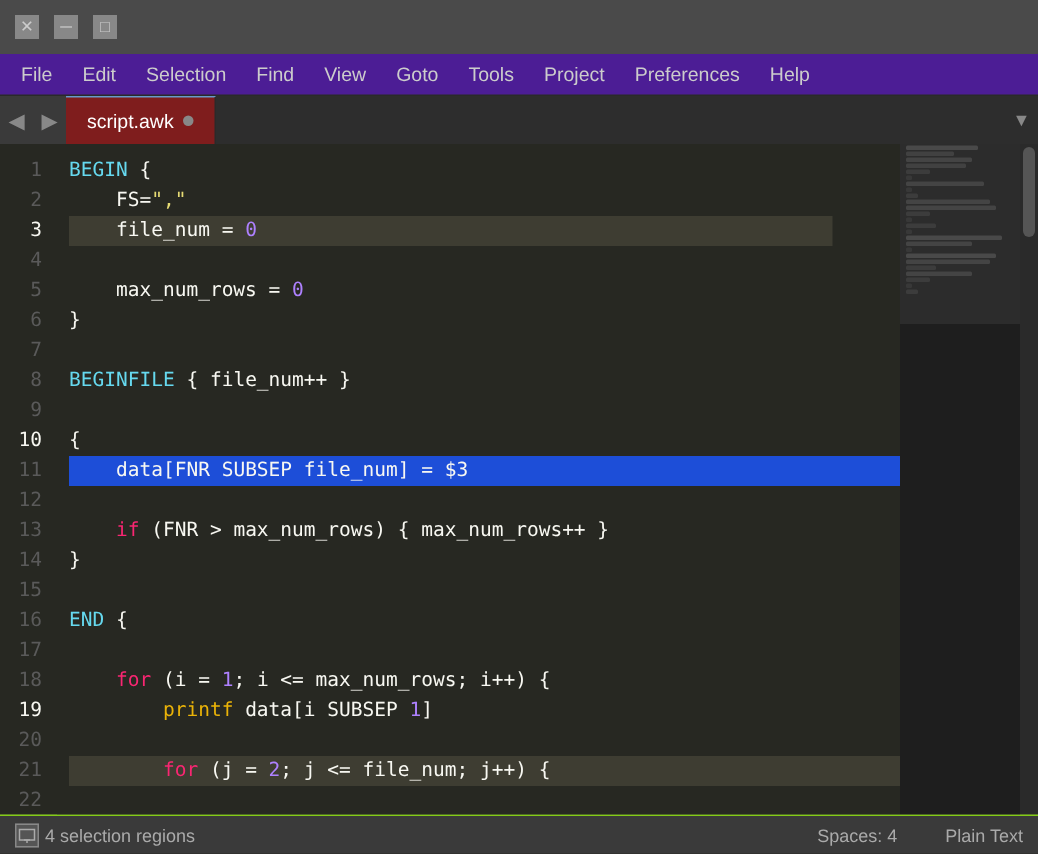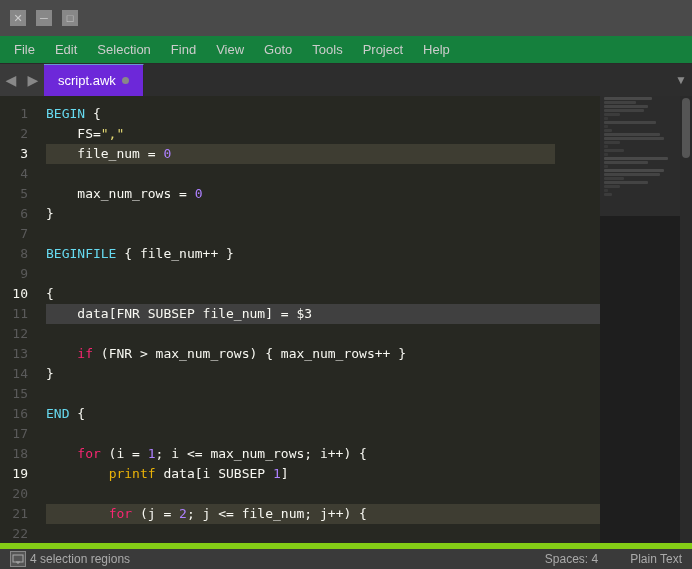--- a/index.html
+++ b/index.html
@@ -39,21 +39,21 @@
     #title-text {
       flex: 1;
       text-align: center;
       color: #cccccc;
       font-size: 13px;
       font-family: sans-serif;
     }
 
     
     #menu-bar {
-      background: #15803d;
+      background: #4c1d95;
       height: 28px;
       display: flex;
       align-items: center;
       padding: 0 4px;
       flex-shrink: 0;
       border-bottom: 1px solid #2a2a2a;
     }
     .menu-item {
       color: #cccccc;
       font-size: 13px;
@@ -88,21 +88,21 @@
       font-size: 13px;
       font-family: sans-serif;
       padding: 0 14px;
       display: flex;
       align-items: center;
       gap: 6px;
       cursor: pointer;
       border-right: 1px solid #2a2a2a;
     }
     .tab.active {
-      background: #6d28d9;
+      background: #7f1d1d;
       border-top: 1px solid #6699cc;
       color: #ffffff;
     }
     .tab-dot {
       width: 7px;
       height: 7px;
       border-radius: 50%;
       background: #888;
     }
     #tab-spacer {
@@ -197,21 +197,21 @@
     }
 
     
     #status-bar {
       background: #3a3a3a;
       height: 26px;
       display: flex;
       align-items: center;
       padding: 0 10px;
       gap: 4px;
-      border-top: 6px solid #84cc16;
+      border-top: 1px solid #84cc16;
       flex-shrink: 0;
     }
     #status-bar-icon {
       width: 16px;
       height: 16px;
       background: #555;
       border: 1px solid #888;
       display: flex;
       align-items: center;
       justify-content: center;
@@ -246,20 +246,21 @@
 
 <div id="menu-bar">
   <span class="menu-item">File</span>
   <span class="menu-item">Edit</span>
   <span class="menu-item">Selection</span>
   <span class="menu-item">Find</span>
   <span class="menu-item">View</span>
   <span class="menu-item">Goto</span>
   <span class="menu-item">Tools</span>
   <span class="menu-item">Project</span>
+  <span class="menu-item">Preferences</span>
   <span class="menu-item">Help</span>
 </div>
 
 <div id="tab-bar">
   <button id="tab-nav-left">◀</button>
   <button id="tab-nav-right">▶</button>
   <div class="tab active">
     <span>script.awk</span>
     <div class="tab-dot"></div>
   </div>
@@ -298,21 +299,21 @@
   <div id="code-area">
     <div id="code-content"><span class="kw2">BEGIN</span> {
     <span class="var">FS</span><span class="op">=</span><span class="str">","</span>
 <span style="background:#3e3d32;display:block;margin-right:45px">    <span class="var">file_num</span> <span class="op">=</span> <span class="num">0</span></span>
     <span class="var">max_num_rows</span> <span class="op">=</span> <span class="num">0</span>
 }
 
 <span class="kw2">BEGINFILE</span> { <span class="var">file_num</span><span class="op">++</span> }
 
 {
-<span style="background:#404040;display:block;">    <span class="var">data</span>[<span class="var">FNR</span> <span class="var">SUBSEP</span> <span class="var">file_num</span>] <span class="op">=</span> <span class="var">$3</span></span>
+<span style="background:#1d4ed8;display:block;">    <span class="var">data</span>[<span class="var">FNR</span> <span class="var">SUBSEP</span> <span class="var">file_num</span>] <span class="op">=</span> <span class="var">$3</span></span>
     <span class="kw">if</span> (<span class="var">FNR</span> <span class="op">&gt;</span> <span class="var">max_num_rows</span>) { <span class="var">max_num_rows</span><span class="op">++</span> }
 }
 
 <span class="kw2">END</span> {
 
     <span class="kw">for</span> (<span class="var">i</span> <span class="op">=</span> <span class="num">1</span>; <span class="var">i</span> <span class="op">&lt;=</span> <span class="var">max_num_rows</span>; <span class="var">i</span><span class="op">++</span>) {
         <span class="fn">printf</span> <span class="var">data</span>[<span class="var">i</span> <span class="var">SUBSEP</span> <span class="num">1</span>]
 
 <span style="background:#3e3d32;display:block;">        <span class="kw">for</span> (<span class="var">j</span> <span class="op">=</span> <span class="num">2</span>; <span class="var">j</span> <span class="op">&lt;=</span> <span class="var">file_num</span>; <span class="var">j</span><span class="op">++</span>) {</span>
               [  ]

